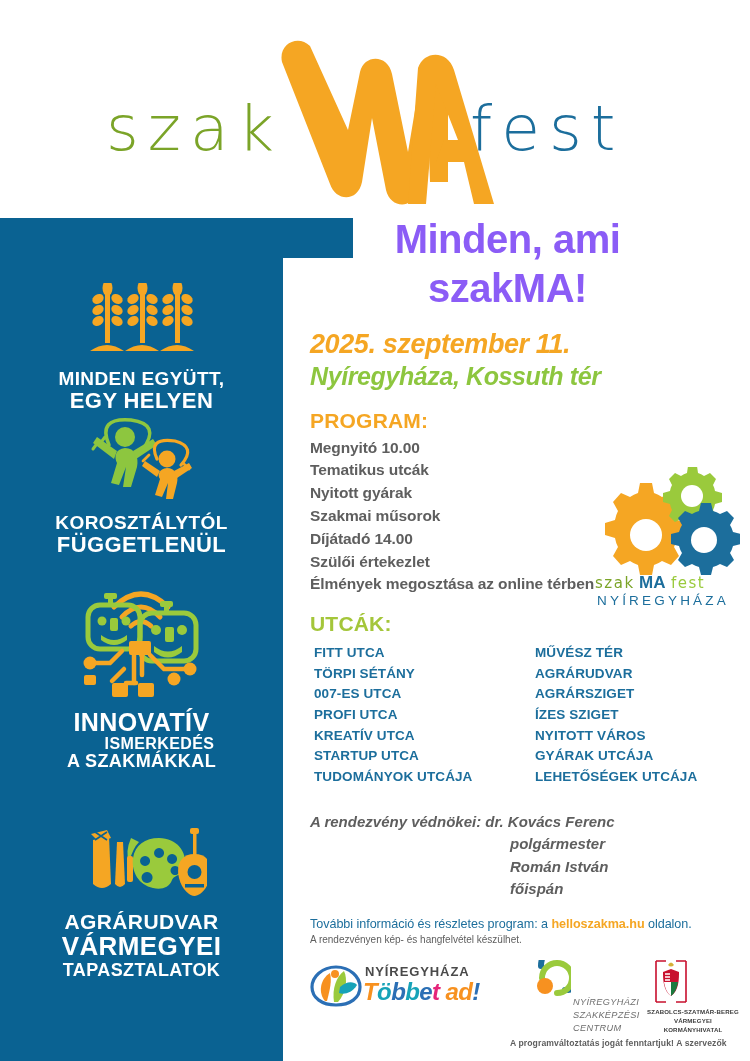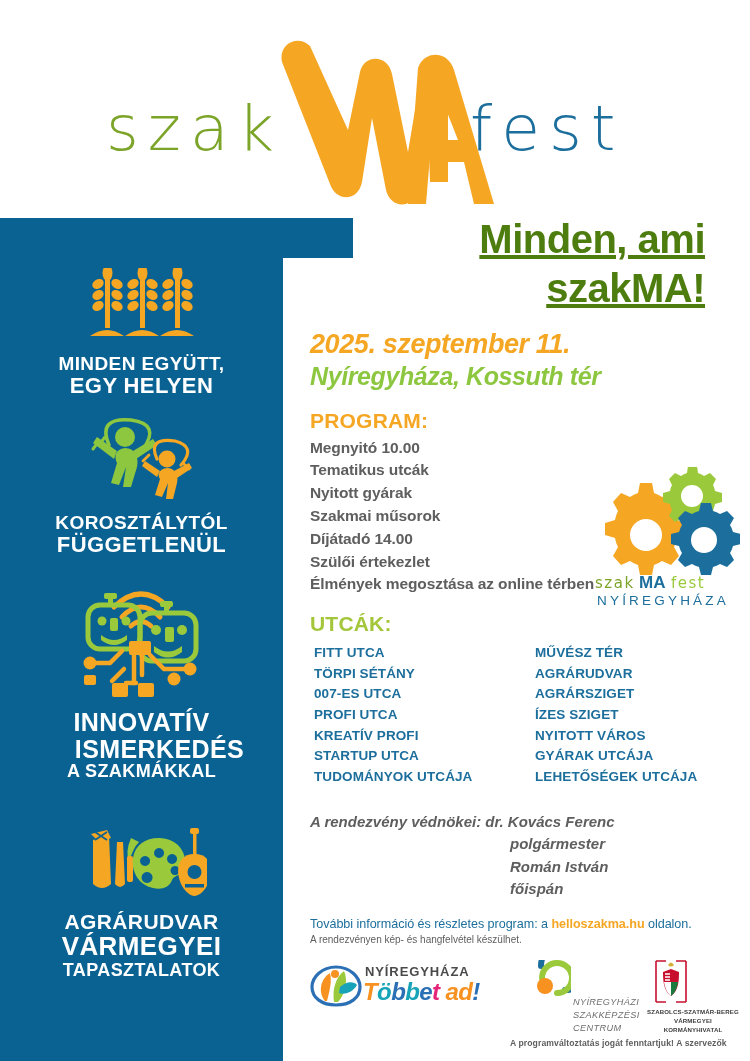--- a/index.html
+++ b/index.html
@@ -17,22 +17,22 @@
   
   #blue-band{position:absolute;left:0;top:218px;width:353px;height:40px;background:#0A6292;}
   #blue-side{position:absolute;left:0;top:255px;width:283px;height:806px;background:#0A6292;}
 
   .feature{position:absolute;left:0;width:283px;text-align:center;color:#fff;}
   .feature .ico{display:block;margin:0 auto 8px;}
   .fline{display:block;font-weight:bold;line-height:1.06;letter-spacing:.4px;}
 
   
   #right{position:absolute;left:310px;top:215px;width:430px;}
-  .headline{color:#4d7c0f;font-weight:bold;font-size:40px;line-height:1.22;
-            text-align:right;letter-spacing:-.5px;padding-right:35px;text-decoration:underline;}
+  .headline{color:#8b5cf6;font-weight:bold;font-size:40px;line-height:1.22;
+            text-align:center;letter-spacing:-.5px;padding-right:35px;}
   .date{color:#F5A623;font-weight:bold;font-style:italic;font-size:27px;
         margin-top:16px;letter-spacing:-.4px;}
   .place{color:#8DC63F;font-weight:bold;font-style:italic;font-size:25px;
          margin-top:2px;letter-spacing:-.4px;}
 
   .sec-h{font-weight:bold;font-size:21px;letter-spacing:.2px;}
   .sec-program{color:#F5A623;margin-top:18px;}
   .sec-utcak{color:#A4C63A;margin-top:16px;}
 
   #program-list{margin-top:4px;color:#5E5E5E;font-size:15.5px;line-height:1.47;
@@ -78,21 +78,21 @@
   <svg class="logo-ma" viewBox="0 0 230 175">
     <path fill="#F5A623" d="M14 30 C10 12 30 2 42 14 L80 98 L92 40 C96 22 120 22 124 42 L140 120 L150 60 C154 38 178 40 180 62 L180 150 L162 150 L160 92 L148 160 C144 178 122 176 118 158 L104 86 L94 150 C90 170 68 170 62 152 Z"></path>
     <path fill="#F5A623" d="M150 36 C156 18 180 18 186 38 L226 172 L206 172 L196 130 L168 130 L176 108 L190 108 L168 52 L158 172 L140 172 Z"></path>
   </svg>
   <span class="logo-fest">fest</span>
 </div>
 
 <div id="blue-band"></div>
 <div id="blue-side"></div>
 
-<div class="feature" style="top:268px;text-align:center;">
+<div class="feature" style="top:283px;text-align:center;">
   <svg class="ico" width="120" height="78" viewBox="0 0 120 78">
     <g fill="#F5A623">
       <g transform="translate(10,0)">
         <rect x="13" y="8" width="5" height="52"></rect>
         <ellipse cx="15.5" cy="5" rx="5" ry="8"></ellipse>
         <ellipse cx="6" cy="16" rx="6" ry="4.5" transform="rotate(-30 6 16)"></ellipse>
         <ellipse cx="25" cy="16" rx="6" ry="4.5" transform="rotate(30 25 16)"></ellipse>
         <ellipse cx="6" cy="27" rx="6" ry="4.5" transform="rotate(-30 6 27)"></ellipse>
         <ellipse cx="25" cy="27" rx="6" ry="4.5" transform="rotate(30 25 27)"></ellipse>
         <ellipse cx="6" cy="38" rx="6" ry="4.5" transform="rotate(-30 6 38)"></ellipse>
@@ -187,21 +187,21 @@
       <circle cx="16" cy="80" r="6.5"></circle>
         <circle cx="116" cy="86" r="6.5"></circle>
       <circle cx="100" cy="96" r="6.5"></circle>
       <rect x="10" y="92" width="12" height="10" rx="2"></rect>
       <rect x="38" y="100" width="16" height="14" rx="2"></rect>
       <rect x="64" y="100" width="16" height="14" rx="2"></rect>
       <rect x="55" y="58" width="22" height="14" rx="2"></rect>
     </g>
   </svg>
   <span class="fline" style="font-size:25px;">INNOVATÍV</span>
-  <span class="fline" style="font-size:25px;padding-left:36px;">ISMERKEDÉS</span>
+  <span class="fline" style="font-size:16px;padding-left:36px;">ISMERKEDÉS</span>
   <span class="fline" style="font-size:18px;">A SZAKMÁKKAL</span>
 </div>
 
 <div class="feature" style="top:828px;">
   <svg class="ico" width="130" height="75" viewBox="0 0 130 75">
     <g fill="#F5A623">
       <path d="M14 6 L30 2 L34 10 L22 14Z"></path>
       <path d="M16 12 L32 8 L34 56 Q25 64 16 56Z"></path>
       <path d="M18 4 L30 12 M30 4 L18 12" stroke="#0A6292" stroke-width="1.6"></path>
     </g>
@@ -266,21 +266,21 @@
     <text x="32" y="138" font-family="Liberation Sans, sans-serif" font-size="13.5" fill="#1C6E9C" letter-spacing="3.2">NYÍREGYHÁZA</text>
   </svg>
 
   <div class="sec-h sec-utcak">UTCÁK:</div>
   <div id="utcak-grid">
     <ul class="col1">
       <li>FITT UTCA</li>
       <li>TÖRPI SÉTÁNY</li>
       <li>007-ES UTCA</li>
       <li>PROFI UTCA</li>
-      <li>KREATÍV PROFI</li>
+      <li>KREATÍV UTCA</li>
       <li>STARTUP UTCA</li>
       <li>TUDOMÁNYOK UTCÁJA</li>
     </ul>
     <ul class="col2">
       <li>MŰVÉSZ TÉR</li>
       <li>AGRÁRUDVAR</li>
       <li>AGRÁRSZIGET</li>
       <li>ÍZES SZIGET</li>
       <li>NYITOTT VÁROS</li>
       <li>GYÁRAK UTCÁJA</li>

